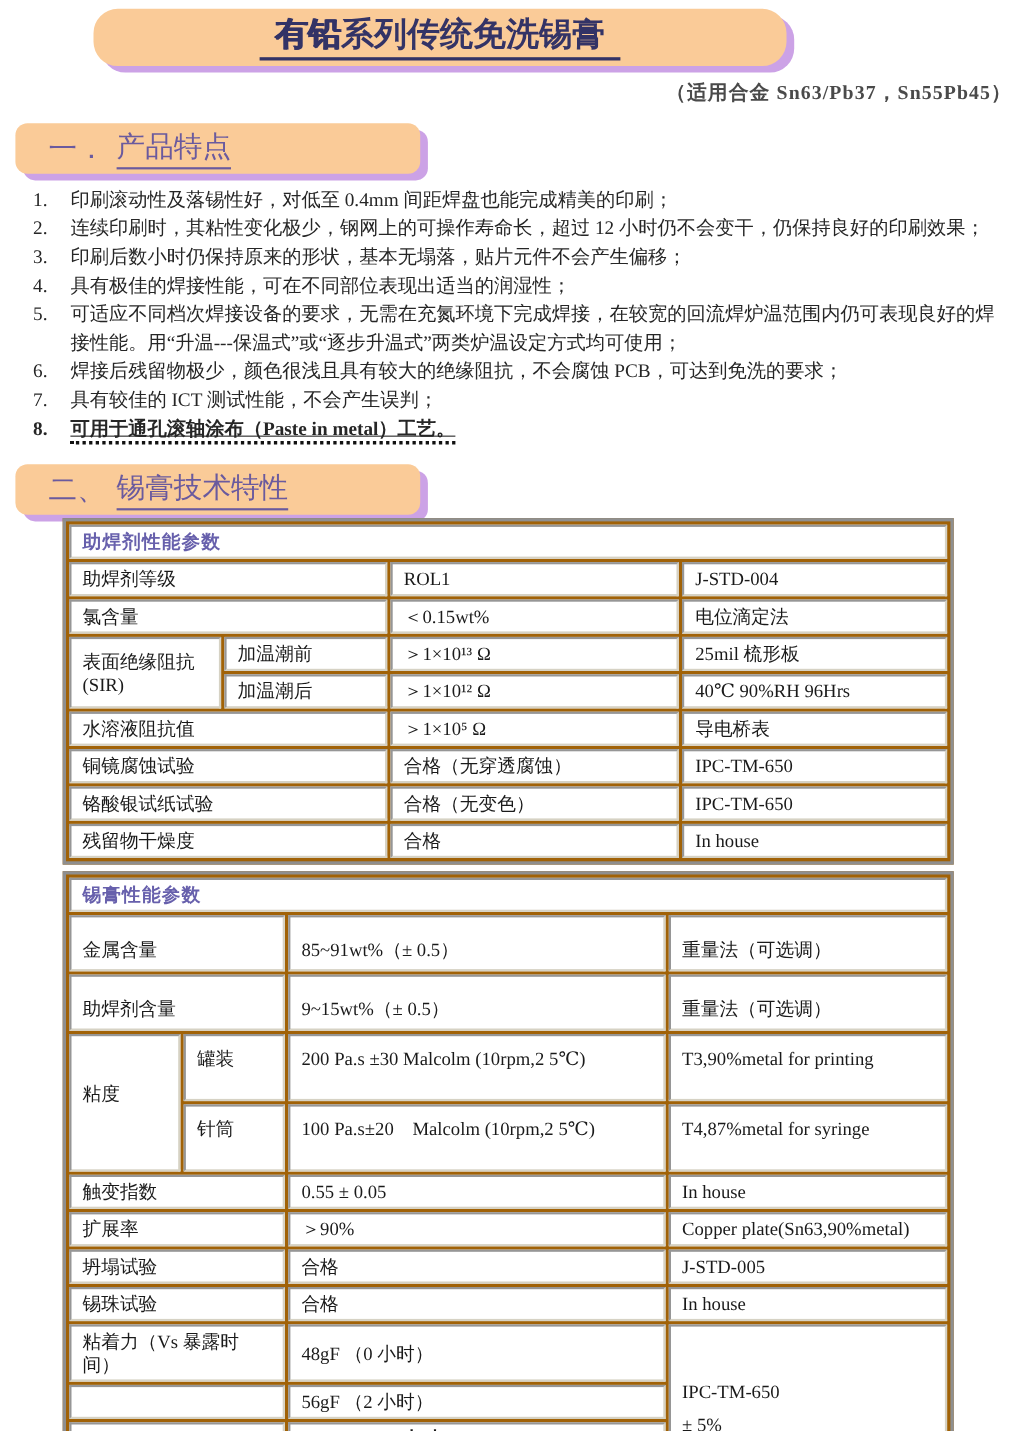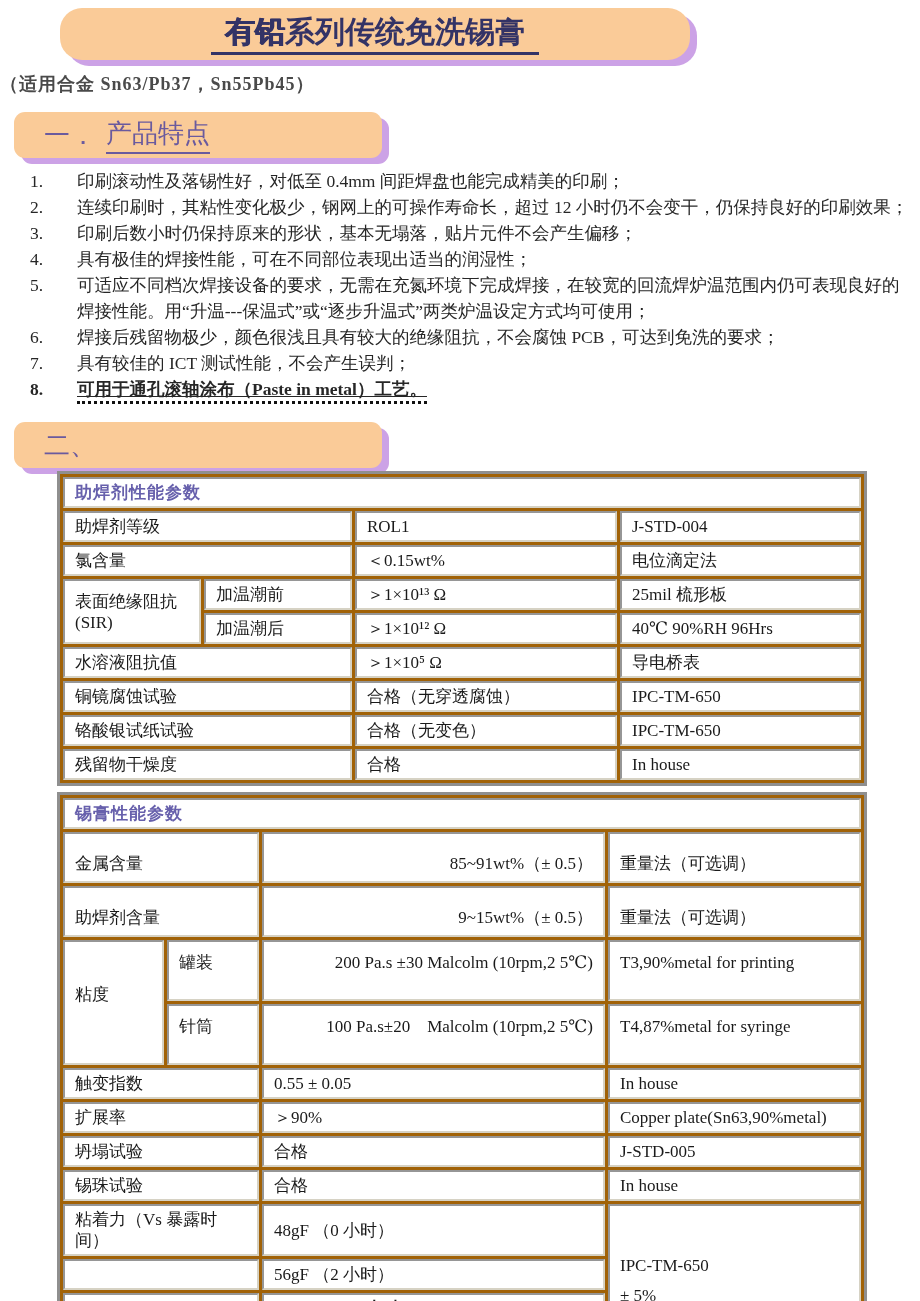--- a/index.html
+++ b/index.html
@@ -9,52 +9,53 @@
   }
   .page{position:relative;width:920px;height:1301px;}
 
   
   .banner{
     background:#facb98;border-radius:11px;
     box-shadow:7px 6px 0 0 #cca2e6;
     display:flex;align-items:center;
   }
   .title-banner{
-    margin:8px 0 0 60px;width:630px;height:52px;justify-content:center;border-radius:22px;
+    margin:8px 0 0 85px;width:630px;height:52px;justify-content:center;border-radius:22px;
   }
   .title-text{
     font-size:30px;font-weight:bold;color:#333366;
     border-bottom:3px solid #333366;padding:0 14px 1px 14px;line-height:1.25;
     white-space:nowrap;
   }
   .xbold{text-shadow:0.8px 0 0 currentColor,-0.4px 0 0 currentColor;}
   .subtitle{
-    margin-top:12px;text-align:left;font-size:18px;font-weight:bold;color:#4a4a4a;
+    margin-top:12px;text-align:right;font-size:18px;font-weight:bold;color:#4a4a4a;
     letter-spacing:1px;
+    margin-left:44px;
   }
   .section-banner{
     margin:16px 0 0 14px;width:368px;height:46px;padding-left:30px;
     box-sizing:border-box;
   }
   .sec-prefix{font-size:26px;color:#6a5a9e;margin-right:10px;}
   .sec-title{
     font-size:26px;color:#6a5a9e;border-bottom:2px solid #6a5a9e;padding-bottom:1px;
   }
   #sec2{margin-top:18px;}
 
   
   .features{
     list-style:none;margin:10px 0 0 0;padding:0 10px 0 30px;
   }
   .feature{
     display:flex;align-items:flex-start;font-size:17.5px;line-height:26px;
     color:#262626;margin:0;
   }
   .f-num{width:34px;flex:0 0 34px;}
-  .f-text{flex:1;margin-left:13px;}
+  .f-text{flex:1;}
   .feat8 .f-num{font-weight:bold;}
   .feat8 .f-text span{
     font-weight:bold;text-decoration:underline;
     border-bottom:3px dotted #111;display:inline-block;padding-bottom:0px;line-height:24px;
   }
 
   
   .spec-table{
     margin:3px 0 6px 57px;width:810px;table-layout:fixed;
     border-collapse:separate;border-spacing:3px;
@@ -67,21 +68,21 @@
     border:2px solid;border-color:#969696 #d6d2c4 #d6d2c4 #969696;
     background:#ffffff;overflow:hidden;
   }
   .tbl-header{
     color:#6760ac;font-weight:bold;letter-spacing:1px;
   }
   .t1 col.c1{width:138px;} .t1 col.c2{width:148px;}
   .t1 col.c3{width:262px;} .t1 col.c4{width:241px;}
   .t2 col.c1{width:101px;} .t2 col.c2{width:92px;}
   .t2 col.c3{width:343px;} .t2 col.c4{width:253px;}
-  td.center{text-align:right;}
+  td.center{text-align:left;}
   .row-pad td{padding-top:19px;padding-bottom:7px;}
   .row-tall td{padding-top:10px;padding-bottom:26px;}
   td.multiline{white-space:pre-line;line-height:30px;}
   td.bold{font-weight:bold;padding-left:32px;}
 </style>
 </head>
 <body>
 
 <div class="page">
 
@@ -126,20 +127,21 @@
         <span class="f-text">具有较佳的 ICT 测试性能，不会产生误判；</span>
       </li>
     <li class="feature feat8">
         <span class="f-num">8.</span>
         <span class="f-text"><span>可用于通孔滚轴涂布（Paste in metal）工艺。</span></span>
       </li>
   </ol>
 
   <div class="banner section-banner" id="sec2">
     <span class="sec-prefix">二、</span>
+    <span class="sec-title">锡膏技术特性</span>
   </div>
 
   <table class="spec-table t1">
     <colgroup>
         <col class="c1">
         <col class="c2">
         <col class="c3">
         <col class="c4">
       </colgroup>
     <tbody>

